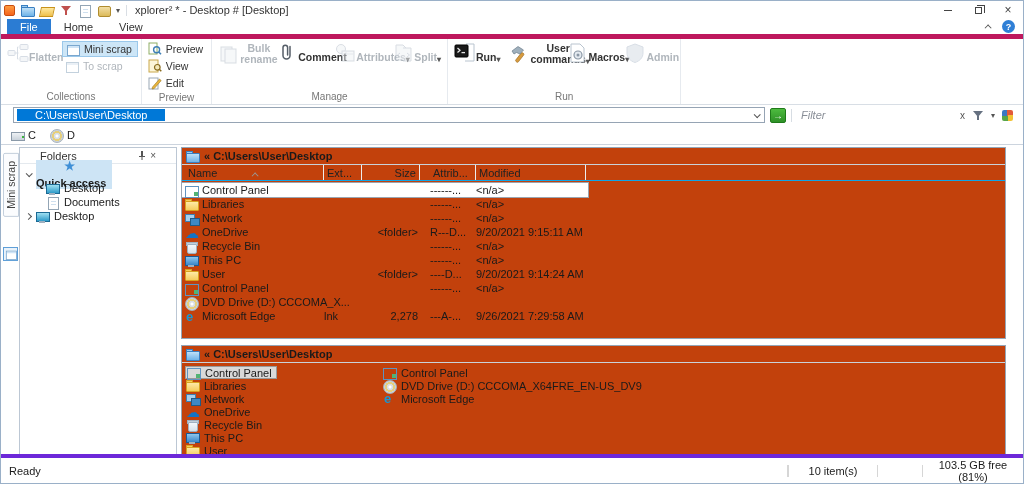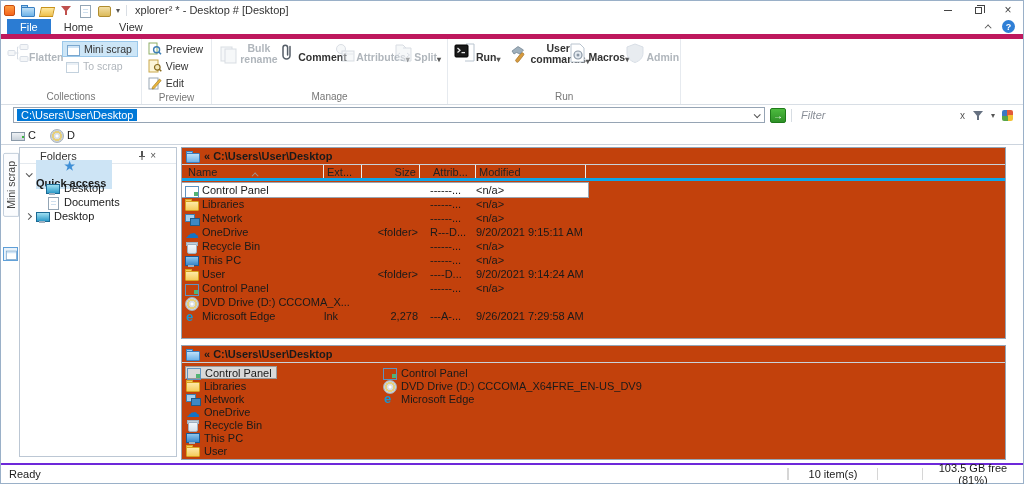--- a/index.html
+++ b/index.html
@@ -78,21 +78,21 @@
   .btn-col { display:flex; flex-direction:column; gap:1px; padding-top:1px; }
   .toggled { background:#cde6f7; border:1px solid #9bc8ea; }
   .disabled .lbl, .btn-small.disabled, .disabled { color:#b0b6bc; }
   .disabled svg, .disabled .fi { opacity:.5; filter:grayscale(.4); }
   .ri { width:22px; height:20px; flex:none; }
   .ri-sm { width:14px; height:14px; flex:none; }
 
   
   .addr-row { position:absolute; left:0; right:0; top:104px; height:20px; display:flex; align-items:center; padding:0 8px 0 12px; gap:5px; }
   .addr-combo { width:752px; height:16px; border:1px solid #96a4b4; display:flex; align-items:center; padding-left:3px; background:#fff; }
-  .addr-sel { background:#0078d7; color:#fff; padding:0 4px; white-space:nowrap; }
+  .addr-sel { background:#0078d7; color:#fff; padding:0 18px; white-space:nowrap; }
   .combo-arrow { margin-left:auto; width:15px; display:flex; justify-content:center; }
   .go-btn { width:16px; height:15px; background:linear-gradient(#4dbb3f,#2e9127); border:1px solid #1f7a1a; border-radius:2px; color:#fff; font-size:10px; line-height:13px; text-align:center; }
   .vsep { width:1px; height:13px; background:#d7dde3; }
   .filter-zone { flex:1; display:flex; align-items:center; gap:6px; padding-left:4px; }
   .filter-ph { font-style:italic; color:#8a8f98; }
   .filter-spacer { flex:1; }
   .clear-x { color:#555; font-size:10px; }
   .drive-bar { position:absolute; left:0; right:0; top:124px; height:19px; display:flex; align-items:center; gap:14px; padding-left:10px; }
   .drive-item { display:flex; align-items:center; gap:3px; }
 
@@ -110,37 +110,37 @@
   .tree-item { display:flex; align-items:center; gap:4px; height:14px; padding-left:4px; white-space:nowrap; }
   .tree-item .arrow { width:8px; display:flex; justify-content:center; flex:none; }
   .tree-item.child { padding-left:26px; }
   .tree-sel { background:#cde4f5; font-weight:bold; width:fit-content; padding-right:6px;flex-direction:column; }
 
   .panes { position:absolute; left:180px; right:5px; top:0; bottom:0; }
   .pane { position:absolute; left:0; right:12px; border:1px solid #94a6b8; background:#c2410c; }
   .top-pane { top:2px; height:192px; }
   .bottom-pane { top:200px; bottom:3px; }
   .pane-header { height:17px; display:flex; align-items:center; gap:4px; padding:0 4px; font-weight:bold; border-bottom:1px solid #c9d2da; }
-  .col-header { height:16px; display:grid; grid-template-columns:139px 38px 58px 10px 46px 110px 1fr; align-items:center; border-bottom:3px solid #0ea5e9; position:relative; padding-left:3px; color:#222; }
+  .col-header { height:16px; display:grid; grid-template-columns:139px 38px 58px 10px 46px 110px 1fr; align-items:center; border-bottom:1px solid #0ea5e9; position:relative; padding-left:3px; color:#222; }
   .col-header .c { height:100%; display:flex; align-items:center; border-right:1px solid #ededed; padding:0 3px; }
   .col-header .c.right { justify-content:flex-end; }
   .sort-up { position:absolute; left:72px; top:2px; }
   .rows { padding-top:2px; }
   .row { display:grid; grid-template-columns:17px 122px 38px 58px 10px 46px 110px; align-items:center; height:14px; padding-left:3px; width:406px; white-space:nowrap; }
   .row .name { overflow:visible; }
   .row .right { text-align:right; padding-right:2px; }
   .row.focused { box-shadow:0 0 0 1px #9aa5b1; background:#fff; }
   .bp-col { position:absolute; top:20px; }
   .bp-col1 { left:3px; width:196px; }
   .bp-col2 { left:200px; right:2px; }
   .bp-item { display:flex; align-items:center; gap:4px; height:13px; width:fit-content; padding:0 4px 0 1px; white-space:nowrap; }
   .bp-item.selected { background:#d9d9d9; border:1px solid #999; }
 
   
-  .statusbar { position:absolute; left:0; right:0; bottom:0; height:20px; border-top:2px solid #6d28d9; display:flex; align-items:center; background:#fff; }
+  .statusbar { position:absolute; left:0; right:0; bottom:0; height:29px; border-top:4px solid #6d28d9; display:flex; align-items:center; background:#fff; }
   .sb-div { width:1px; height:12px; background:#d6d6d6; }
   .sb-ready { flex:1; padding-left:8px; }
   .sb-ns { width:255px; text-align:center; }
   .sb-items { width:88px; text-align:center; }
   .sb-gap { width:44px; }
   .sb-free { width:100px; text-align:center; }
 </style>
 </head>
 <body>
 

